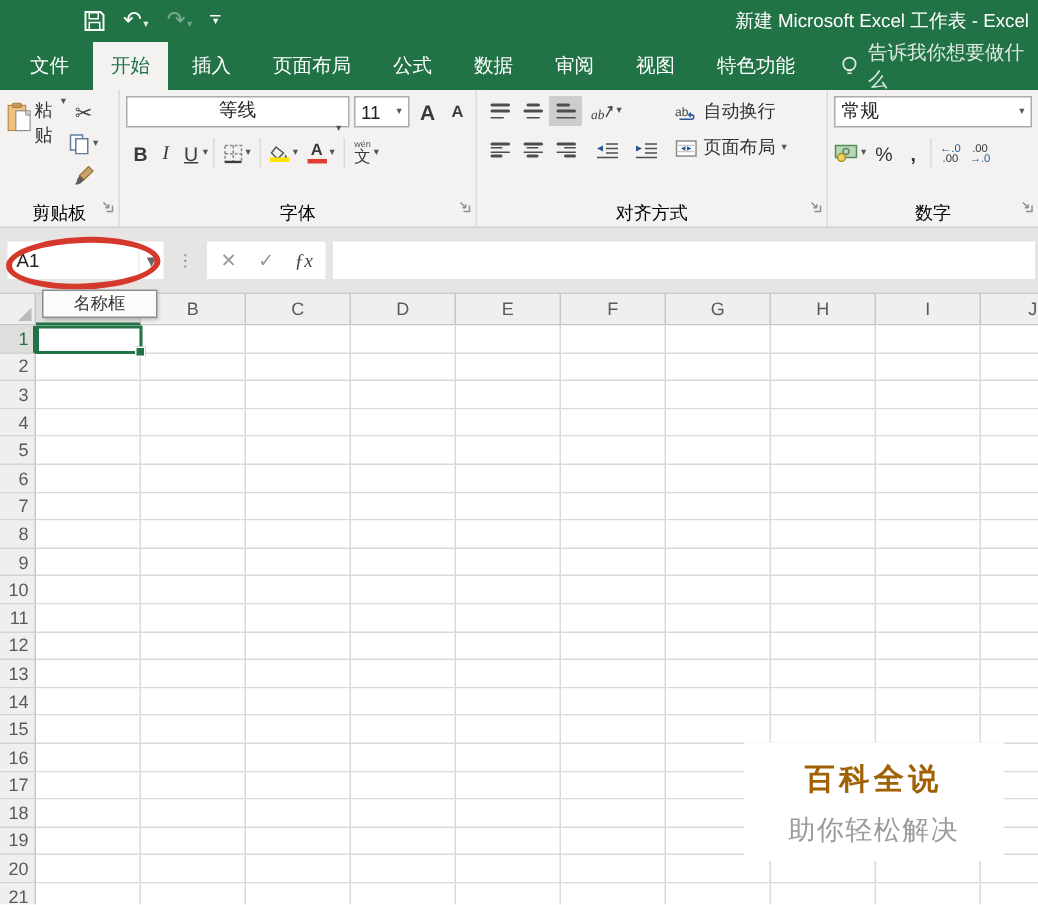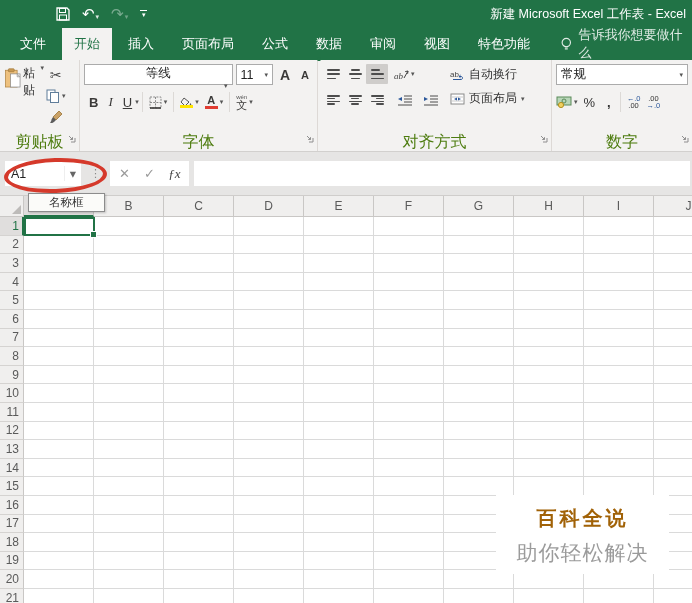--- a/index.html
+++ b/index.html
@@ -33,21 +33,21 @@
   }
   .tab.active { background:#f3f2f1; color:#217346; }
   .tellme { display:flex; align-items:center; gap:6px; margin-left:14px; color:rgba(255,255,255,.85); font-size:13px; cursor:pointer; }
   
   .ribbon { height:92px; background:#f3f2f1; display:flex; border-bottom:1px solid #d2d0ce; }
   .rgroup { position:relative; border-right:1px solid #ddd9d6; display:flex; flex-direction:column; }
   .rgroup:last-child { border-right:none; }
   .rgroup .content { flex:1; padding:4px 4px 0 4px; }
   .grouplabel {
     height:18px; display:flex; align-items:center; justify-content:center;
-    font-size:16px; color:#4d7c0f;
+    font-size:12px; color:#000000;
   }
   .launcher { position:absolute; right:3px; bottom:4px; cursor:pointer; opacity:.8; }
   .caret { font-size:7px; color:#555; line-height:8px; }
   .icbtn { display:inline-flex; align-items:center; justify-content:center; gap:2px; cursor:pointer; color:#3b3a39; }
   .vsep { width:1px; background:#dcd9d6; align-self:stretch; margin:1px 3px; }
   
   .g-clip .content { display:flex; gap:2px; }
   .pastebtn { width:40px; display:flex; flex-direction:row; cursor:pointer; }
   .pastebtn .plabel { font-size:12px; color:#333; margin-top:1px; }
   .clipcol { display:flex; flex-direction:column; justify-content:flex-start; gap:5px; padding-top:3px; }
@@ -92,21 +92,21 @@
   .decbtn { display:flex; flex-direction:column; align-items:center; font-size:7.5px; line-height:7px; color:#333; padding:0 3px; cursor:pointer; }
   .decbtn .arr { color:#2b579a; }
   .sym { font-size:13px; color:#333; padding:0 6px; cursor:pointer; }
   .sym.comma { font-weight:bold; }
   
   .formulabar {
     height:44px; background:#e6e5e4; display:flex; align-items:center;
     padding:0 2px 0 5px; position:relative; border-bottom:1px solid #cfcdcb;
   }
   .namebox {
-    width:76px; height:25px; background:#fff; display:flex; align-items:center;
+    width:104px; height:25px; background:#fff; display:flex; align-items:center;
     font-size:12.5px; color:#222; padding-left:6px; cursor:text;
   }
   .namebox .nb-caret { margin-left:auto; width:17px; text-align:center; color:#666; border-left:1px solid #eee; }
   .fb-handle { color:#8a8a8a; font-size:11px; letter-spacing:0; margin:0 9px; cursor:col-resize; }
   .fb-btns { height:25px; background:#fff; display:flex; align-items:center; padding:0 2px; }
   .fb-btn { width:25px; text-align:center; font-size:13px; color:#9a9a9a; cursor:pointer; }
   .fb-fx { font-family:"Liberation Serif",serif; font-style:italic; font-size:13px; color:#444; }
   .fb-input { flex:1; height:25px; background:#fff; margin-left:5px; cursor:text; }
   
   .red-ellipse {
@@ -152,21 +152,21 @@
     content:""; position:absolute; right:-4px; bottom:-4px; width:5px; height:5px;
     background:#217346; border:1px solid #fff;
   }
   
   .watermark {
     position:absolute; left:496px; top:495px; width:173px; height:79px;
     background:#fff; z-index:20; display:flex; flex-direction:column;
     align-items:center; justify-content:center;
   }
   .wm-title { font-size:20px; font-weight:bold; color:#a16207; letter-spacing:3px; line-height:32px; }
-  .wm-sub { font-size:21px; color:#9b9b9b; margin-top:5px; letter-spacing:1px; }
+  .wm-sub { font-size:18px; color:#9b9b9b; margin-top:5px; letter-spacing:1px; }
 </style>
 </head>
 <body>
 
 <div class="app">
 
   <div class="titlebar">
     <div class="qat">
       <span class="qbtn">
         <svg width="14" height="14" viewBox="0 0 14 14">

